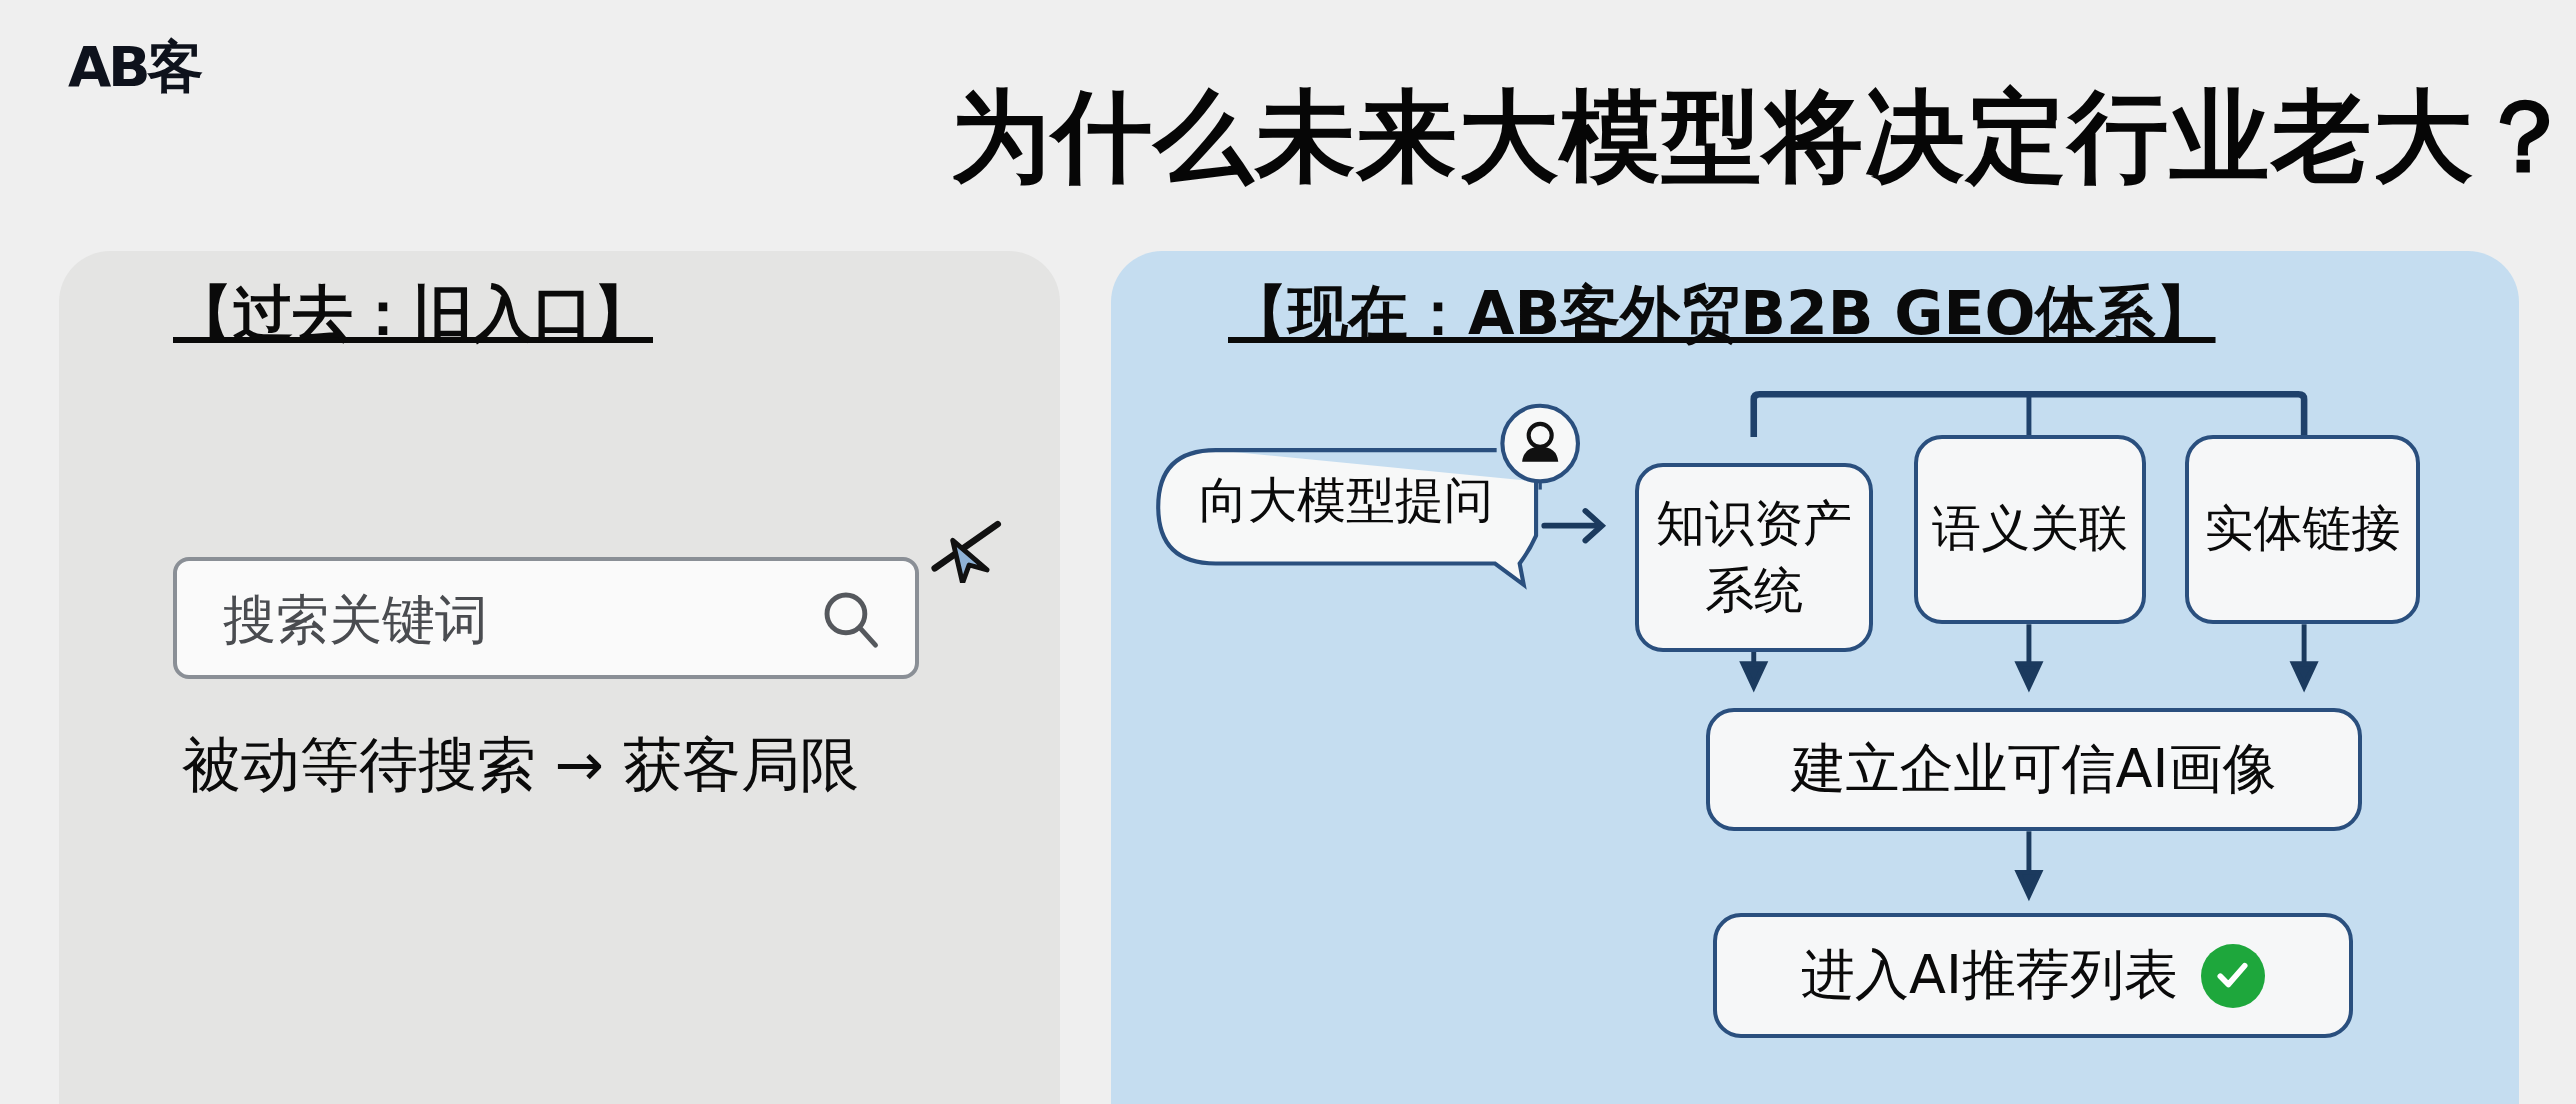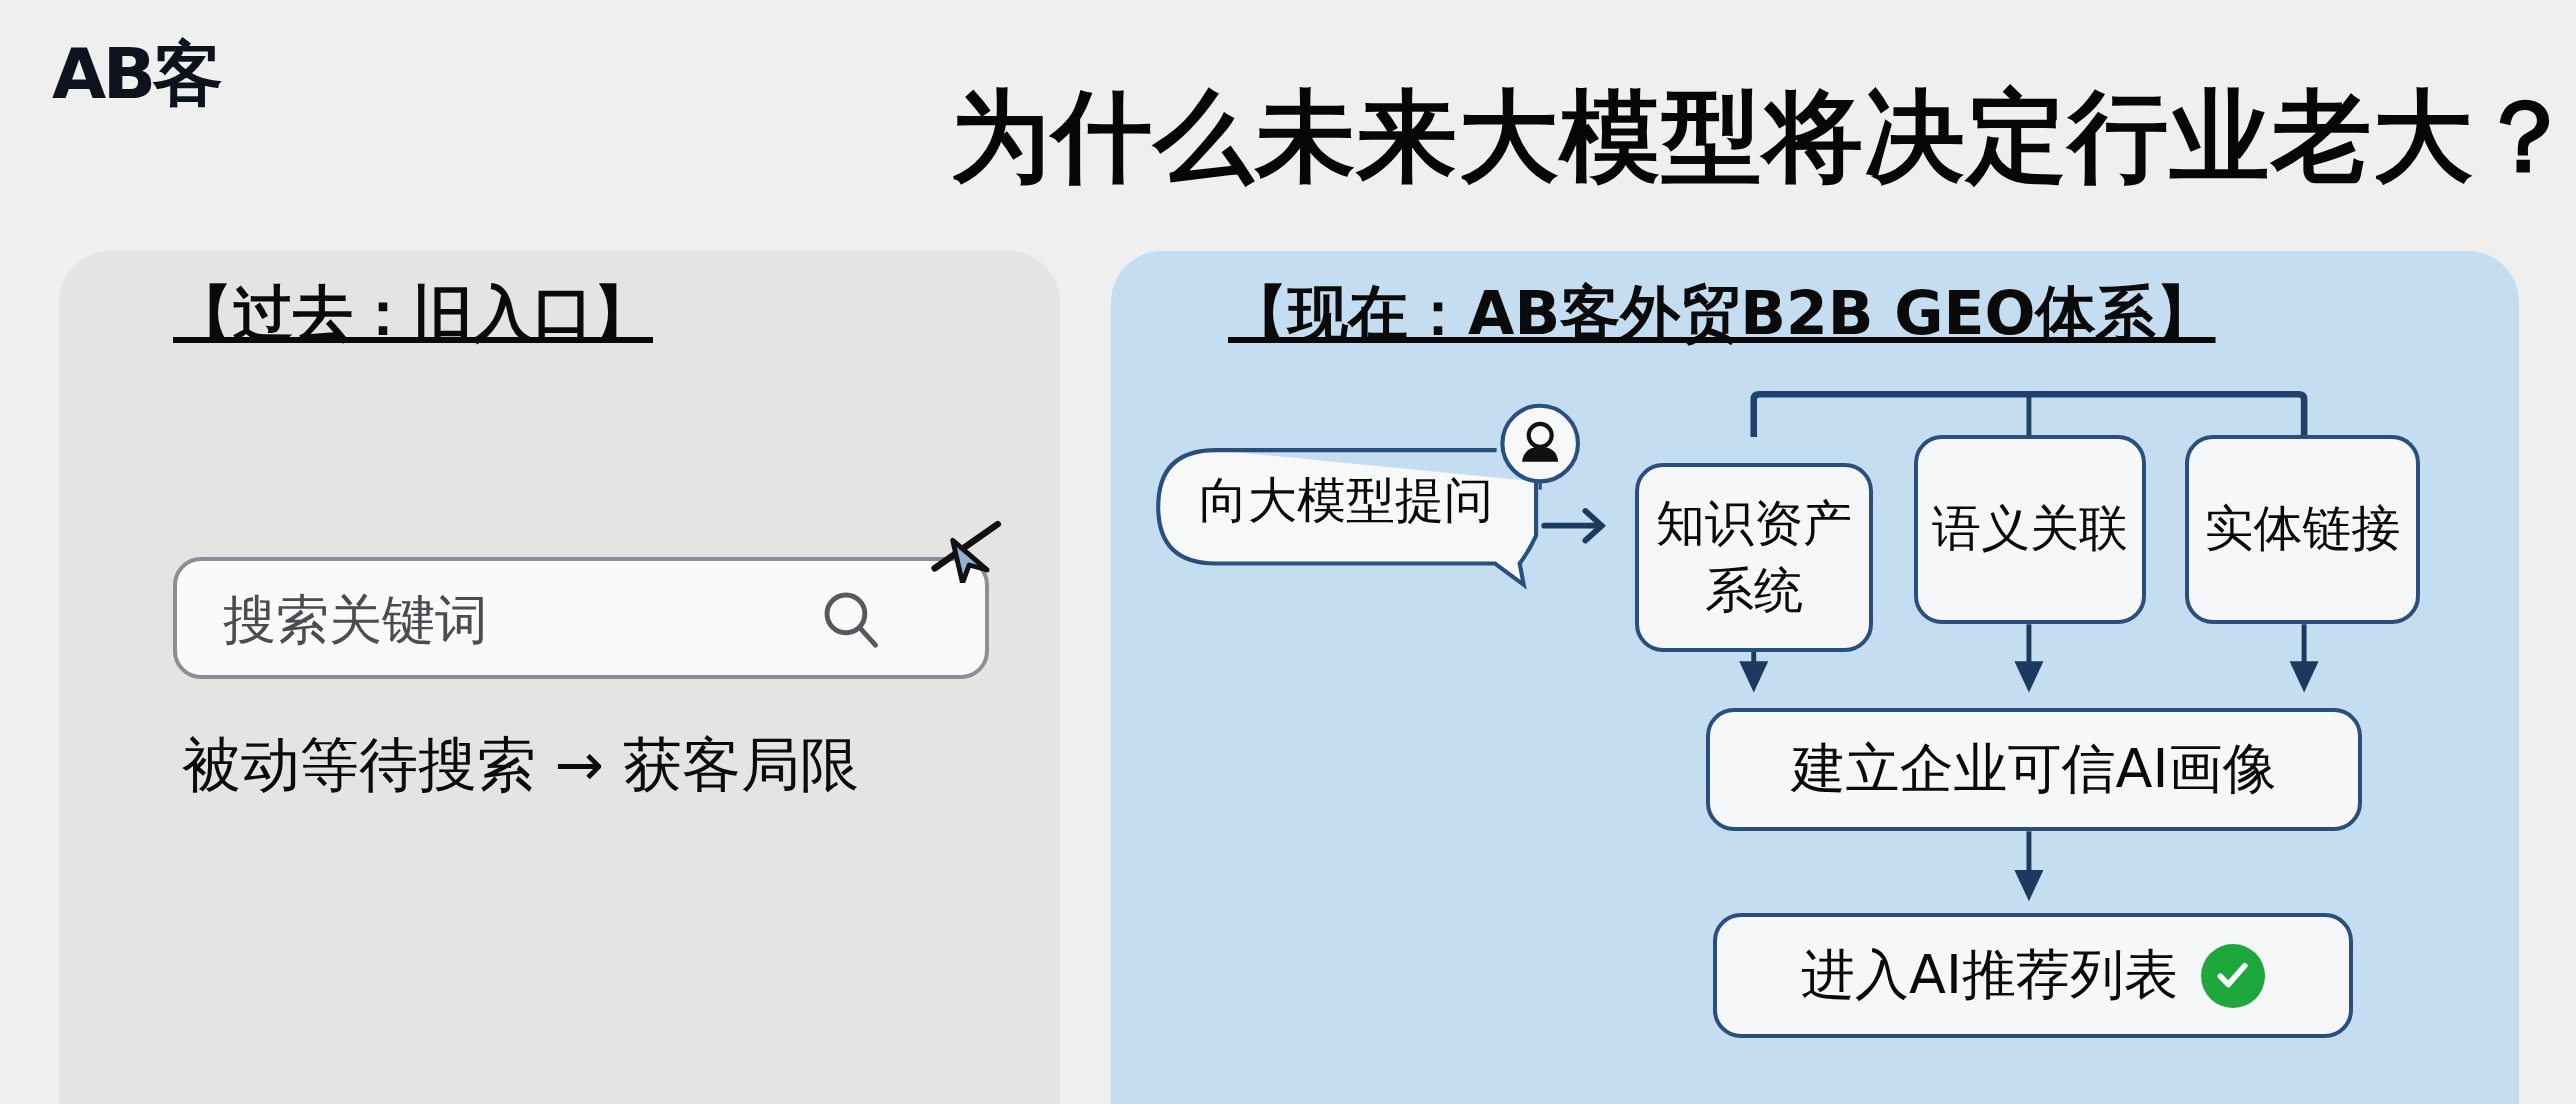--- a/index.html
+++ b/index.html
@@ -4,42 +4,42 @@
 <style>
   html, body { margin:0; padding:0; }
   body {
     width:2576px; height:1104px; overflow:hidden; position:relative;
     background:#efefef;
     font-family:"DejaVu Sans","Liberation Sans",sans-serif;
     color:#0d0f14;
   }
   .abs { position:absolute; }
   .logo {
-    left:52px; top:39px; font-size:70px; font-weight:bold; letter-spacing:-3.3px;
+    left:68px; top:39px; font-size:56px; font-weight:bold; letter-spacing:-3.3px;
     color:#0e121c; line-height:1;
   }
   .title {
     left:0; width:2576px; top:82px; text-align:right;
     font-size:100px; font-weight:bold; letter-spacing:1.6px; line-height:1.1;
     color:#060606;
   }
   .panel-left {
     left:59px; top:251px; width:1001px; height:904px;
     background:#e4e4e3; border-radius:51px;
   }
   .panel-right {
     left:1111px; top:251px; width:1408px; height:904px;
     background:#c5ddf0; border-radius:51px;
   }
   .h2 { font-size:60px; font-weight:bold; line-height:1; color:#0a0a0a; white-space:nowrap;text-decoration:underline; }
   .left-heading { left:173px; top:283px; }
   .right-heading { left:1228px; top:283px; }
   .search {
-    left:173px; top:557px; width:816px; height:122px;
-    background:#fafafa; border:4.1px solid #8a8f96; border-radius:28px;
+    left:173px; top:557px; width:746px; height:122px;
+    background:#fafafa; border:4.1px solid #8a8f96; border-radius:16px;
     box-sizing:border-box;
     padding-left:44px;
   }
   .search-ph {
     left:46px; top:25px; font-size:53px; color:#4a4c50; line-height:1.3;
   }
   .search-icon { left:641px; top:25px; width:69px; height:69px; }
   .cursor { left:920px; top:493px; width:90px; height:90px; }
   .left-caption {
     left:182px; top:727px; font-size:59px; color:#0b0b0b; line-height:1.3; white-space:nowrap;

